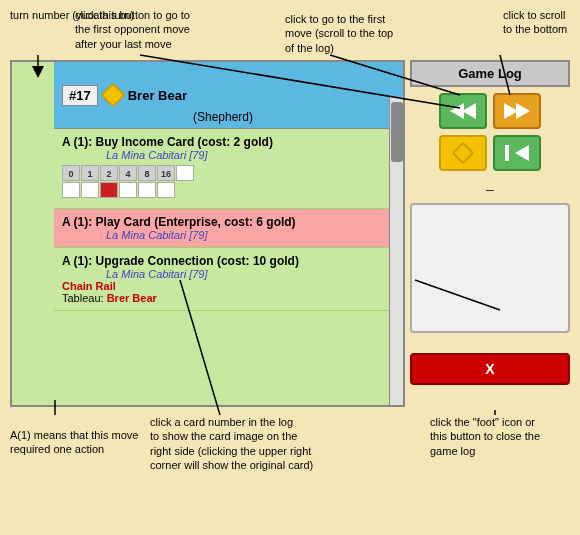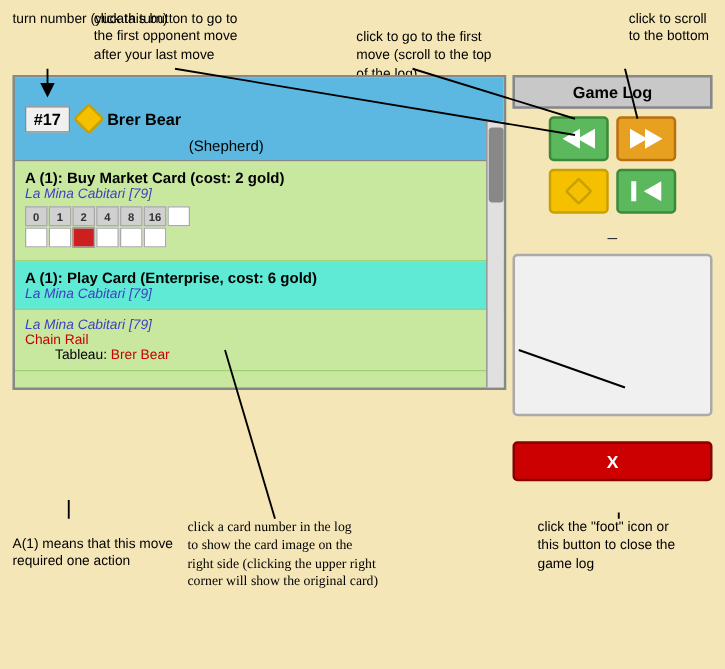--- a/index.html
+++ b/index.html
@@ -21,24 +21,25 @@
       line-height: 1.3;
       font-family: Arial, sans-serif;
     }
 
     
     .game-log-container {
       position: absolute;
       top: 60px;
       left: 10px;
       width: 395px;
-      height: 252px;
+      height: 347px;
       border: 2px solid #888;
       background: #c8e8a0;
       overflow: hidden;
+      padding-left: 42px;
     }
 
     .game-log-header {
       background: #5cb8e0;
       padding: 4px 8px;
       display: flex;
       align-items: center;
       gap: 6px;
       border-bottom: 1px solid #888;
     }
@@ -85,55 +86,55 @@
     }
 
     .log-content {
       overflow-y: auto;
       height: calc(100% - 35px);
     }
 
     .log-entry {
       padding: 6px 8px;
       border-bottom: 1px solid #a0d070;
-      background: #5eead4;
+      background: #fca5a5;
     }
 
     .log-entry:nth-child(odd) {
       background: #c8e8a0;
     }
 
     .log-entry-title {
       font-weight: bold;
       font-size: 12px;
     }
 
     .log-entry-italic {
       font-style: italic;
       color: #4040c0;
       font-size: 11px;
+      margin-left: 44px;
     }
 
     .log-entry-normal {
       font-size: 11px;
     }
 
     .card-number {
       color: #4040c0;
       cursor: pointer;
     }
 
     .red-text {
       color: #cc0000;
-      font-weight: normal;
+      font-weight: bold;
     }
 
     .tableau-line {
       font-size: 11px;
-      margin-left: 24px;
     }
 
     
     .track-grid {
       display: grid;
       grid-template-columns: repeat(7, 18px);
       gap: 1px;
       margin: 4px 0;
     }
 
@@ -293,36 +294,36 @@
       height: 535px;
       pointer-events: none;
     }
   </style>
 </head>
 <body>
 
 <div class="annotation" style="left:10px; top:8px;">turn number
 (yucata turn)</div>
 <div class="annotation" style="left:75px; top:8px; width:130px;">click this button to go to<br>the first opponent move<br>after your last move</div>
-<div class="annotation" style="left:285px; top:23px; width:130px;">click to go to the first<br>move (scroll to the top<br>of the log)</div>
+<div class="annotation" style="left:285px; top:12px; width:130px;">click to go to the first<br>move (scroll to the top<br>of the log)</div>
 <div class="annotation" style="left:455px; top:8px; width:110px;margin-left:48px;">click to scroll<br>to the bottom</div>
 
 <div class="game-log-container">
   <div class="game-log-header">
     <span class="turn-badge">#17</span>
     <div class="gold-gem"></div>
     <span class="player-name">Brer Bear</span>
     <span class="shepherd-label">(<span>Shepherd</span>)</span>
   </div>
   <div class="log-content">
 
     <div class="log-entry">
       <div class="log-entry-title">
         <span>A (1): </span>
-        <strong>Buy Market Card</strong>
+        <strong>Buy Income Card</strong>
         <span> (cost: 2 gold)</span>
       </div>
       <div class="log-entry-italic">
         La Mina Cabitari [<span class="card-number">79</span>]
       </div>
       <div class="track-grid">
         <div class="track-cell header">0</div>
         <div class="track-cell header">1</div>
         <div class="track-cell header">2</div>
         <div class="track-cell header">4</div>
@@ -343,20 +344,25 @@
         <span>A (1): </span>
         <strong>Play Card</strong>
         <span> (Enterprise, cost: 6 gold)</span>
       </div>
       <div class="log-entry-italic">
         La Mina Cabitari [<span class="card-number">79</span>]
       </div>
     </div>
 
     <div class="log-entry">
+      <div class="log-entry-title">
+        <span>A (1): </span>
+        <strong>Upgrade Connection</strong>
+        <span> (cost: 10 gold)</span>
+      </div>
       <div class="log-entry-italic">
         La Mina Cabitari [<span class="card-number">79</span>]
       </div>
       <div class="log-entry-normal red-text">Chain Rail</div>
       <div class="tableau-line">
         Tableau: <span class="red-text">Brer Bear</span>
       </div>
     </div>
   </div>
   <div class="log-scrollbar">
@@ -392,21 +398,21 @@
     </button>
   </div>
   <div class="dash-label">–</div>
   <div class="card-preview"></div>
   <button class="close-btn">
     <span>X</span>
   </button>
 </div>
 
 <div class="annotation" style="left:10px; top:428px; width:130px;">A(1) means that this move<br>required one action</div>
-<div class="annotation" style="left:150px; top:415px; width:220px;font-family:Liberation Serif, serif;">click a card number in the log<br>to show the card image on the<br>right side (clicking the upper right<br>corner will show the original card)</div>
+<div class="annotation" style="left:150px; top:415px; width:220px;">click a card number in the log<br>to show the card image on the<br>right side (clicking the upper right<br>corner will show the original card)</div>
 <div class="annotation" style="left:430px; top:415px; width:145px;">click the "foot" icon or<br>this button to close the<br>game log</div>
 
 <svg class="arrows-svg">
 
   <line x1="38" y1="55" x2="38" y2="72" stroke="black" stroke-width="1.5" marker-end="url(#arrow)"></line>
 
   <line x1="140" y1="55" x2="460" y2="108" stroke="black" stroke-width="1.5"></line>
 
   <line x1="330" y1="55" x2="460" y2="95" stroke="black" stroke-width="1.5"></line>
 

